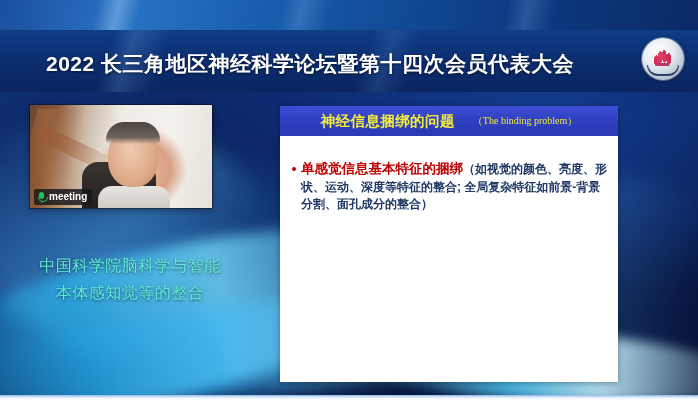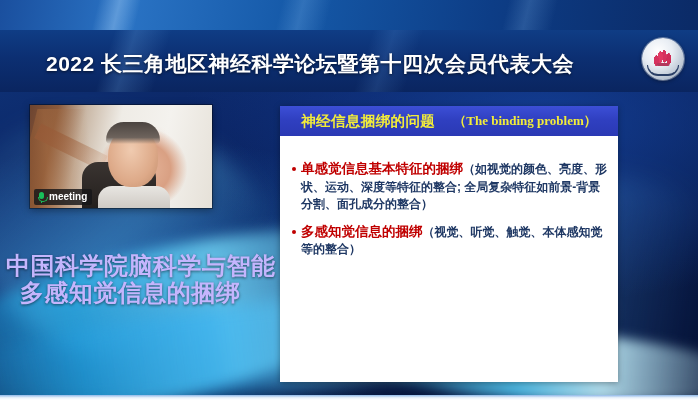--- a/index.html
+++ b/index.html
@@ -245,23 +245,23 @@
     font-size: 17px;
     font-weight: bold;
     letter-spacing: 1px;
     text-shadow: 0 1px 3px rgba(0,0,0,0.55);
   }
   .speaker-affil {
     position: absolute;
     left: 6px; top: 252px;
     width: 248px;
     text-align: center;
-    color: #c4b5fd;
-    font-size: 24px;
-    font-weight: bold;
+    color: #5eead4;
+    font-size: 16px;
+    font-weight: normal;
     line-height: 27px;
     letter-spacing: 0.5px;
     text-shadow: 0 1px 3px rgba(0,0,0,0.55);
   }
   .speaker-affil div { white-space: nowrap; }
 
   
   .slide {
     position: absolute;
     left: 280px; top: 106px;
@@ -283,22 +283,22 @@
   .slide-title-cn {
     color: #f2ec3a;
     font-size: 14.5px;
     font-weight: bold;
     letter-spacing: 0.4px;
     white-space: nowrap;
   }
   .slide-title-en {
     color: #f2ec3a;
     font-family: "Liberation Serif", "DejaVu Serif", serif;
-    font-size: 13px;
-    font-weight: bold;
+    font-size: 10px;
+    font-weight: normal;
     white-space: nowrap;
     margin-left: 18px;
   }
   .slide-body {
     padding: 11px 10px 0 10px;
     margin-top: 13px;
   }
   .bullet {
     display: flex;
     align-items: flex-start;
@@ -365,41 +365,35 @@
         <span class="cap"></span>
         <span class="base"></span>
         <span class="stem"></span>
       </span>
       <span class="meeting-label">meeting</span>
     </div>
   </div>
 
   <div class="speaker-affil">
     <div>中国科学院脑科学与智能</div>
-    <div>多感知觉信息的捆绑</div>
+    <div>本体感知觉等的整合</div>
   </div>
 
   <div class="slide">
     <div class="slide-titlebar">
       <span class="slide-title-cn">神经信息捆绑的问题</span>
       <span class="slide-title-en">（The binding problem）</span>
     </div>
     <div class="slide-body">
 
       <div class="bullet">
         <span class="bullet-dot"></span>
         <span class="bullet-text">
           <span class="bullet-lead">单感觉信息基本特征的捆绑</span><span class="bullet-rest">（如视觉的颜色、亮度、形状、运动、深度等特征的整合; 全局复杂特征如前景-背景分割、面孔成分的整合）</span>
         </span>
       </div>
 
-      <div class="bullet">
-        <span class="bullet-dot"></span>
-        <span class="bullet-text">
-          <span class="bullet-lead">多感知觉信息的捆绑</span><span class="bullet-rest">（视觉、听觉、触觉、本体感知觉等的整合）</span>
-        </span>
-      </div>
 
 
     </div>
   </div>
 
 </div>
 
 </body></html>

